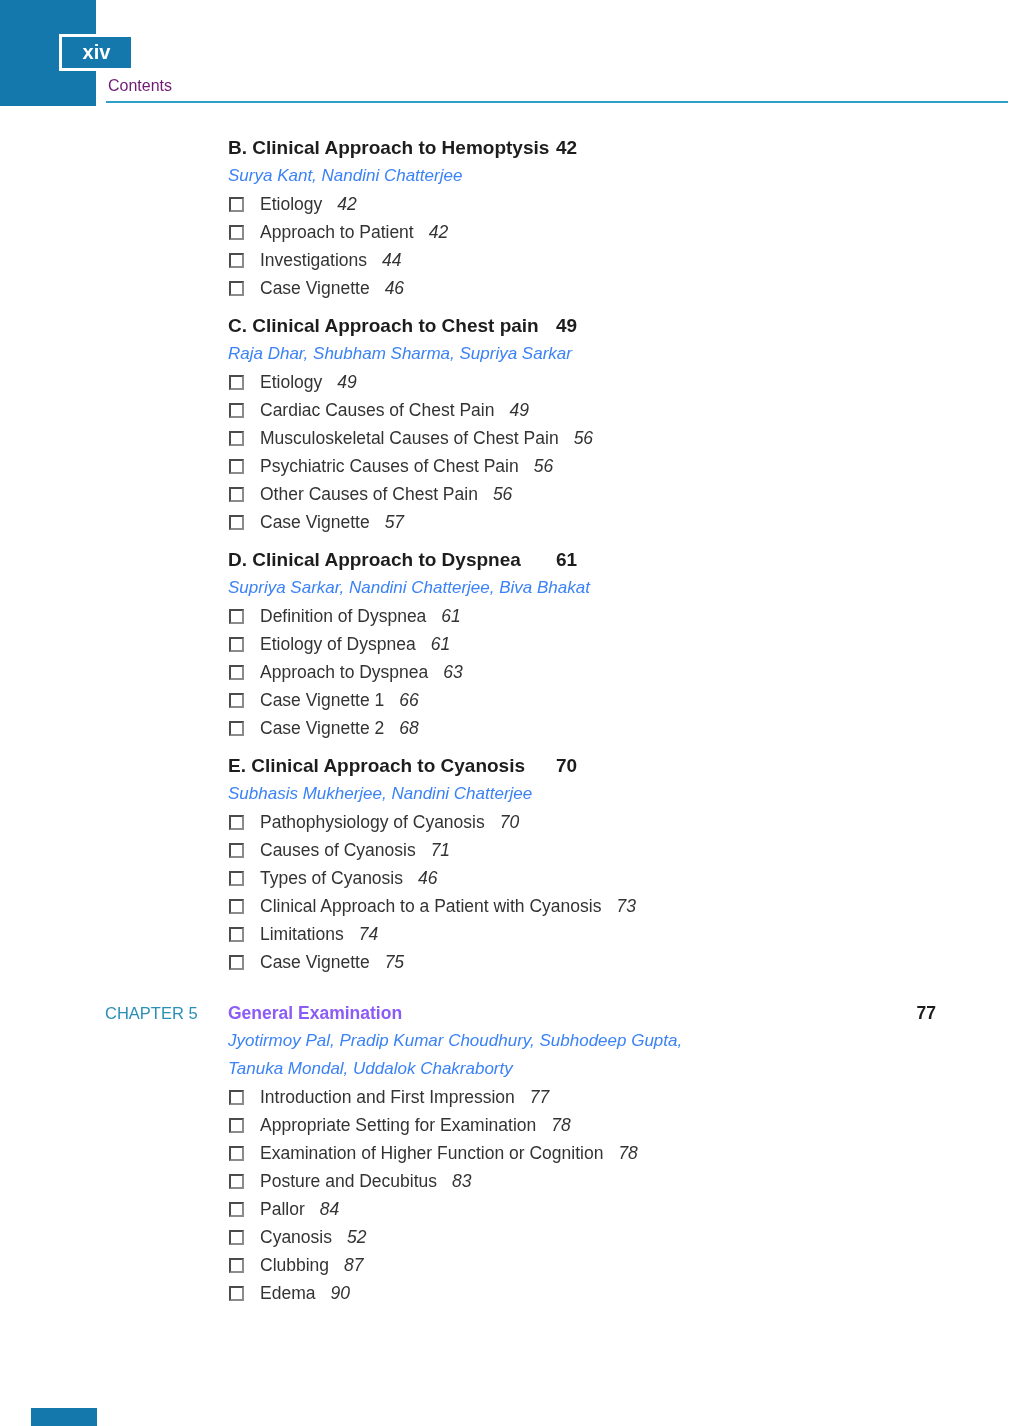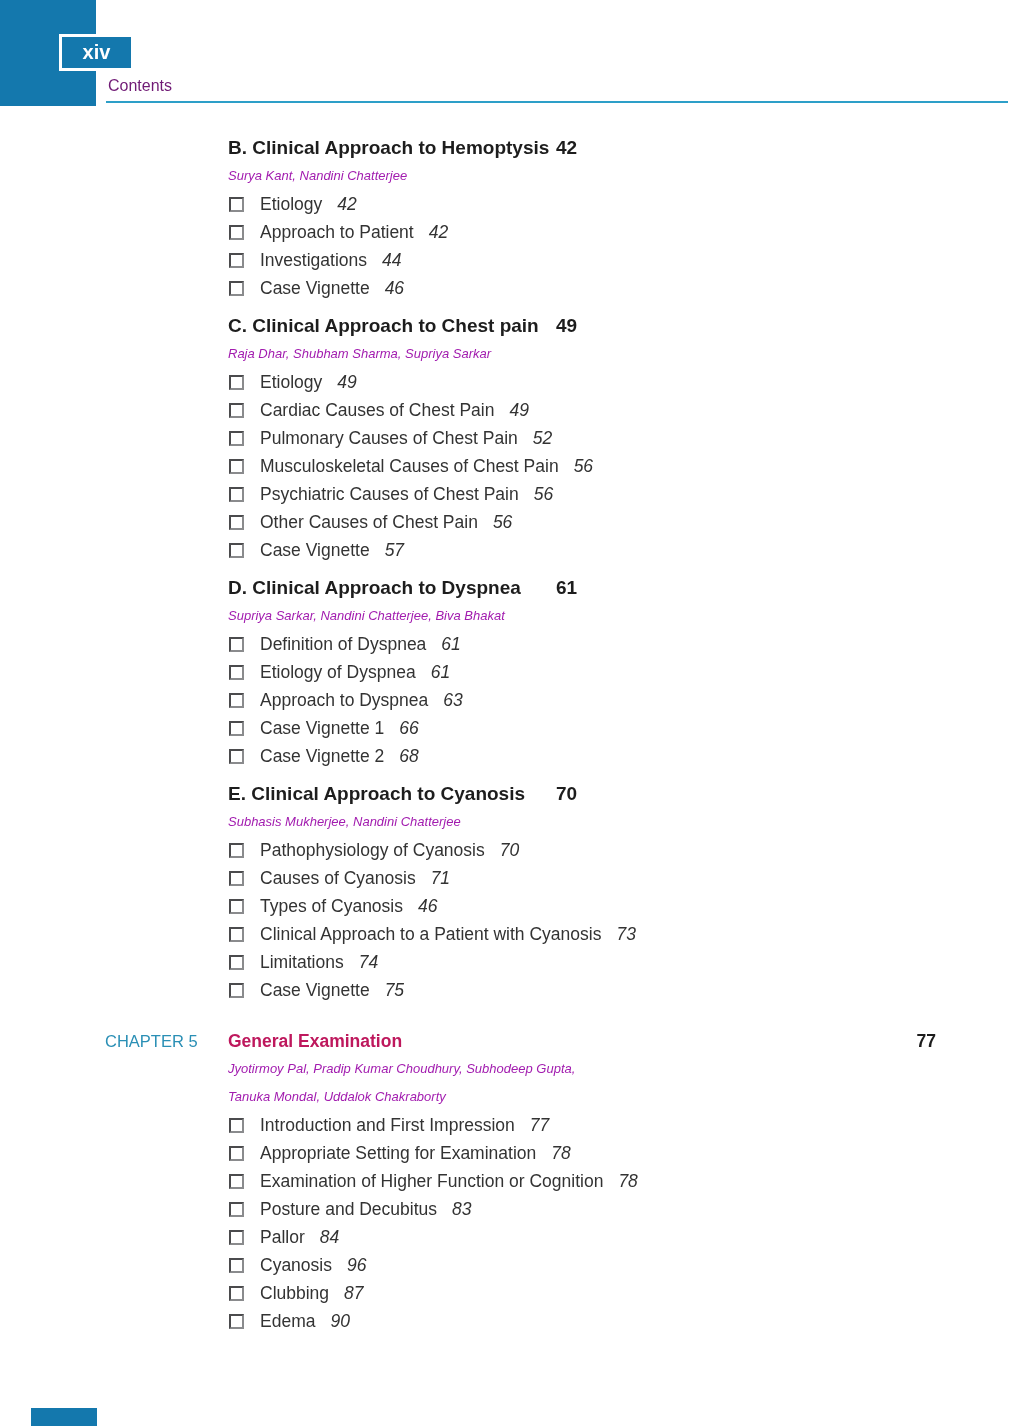--- a/index.html
+++ b/index.html
@@ -23,34 +23,34 @@
   .head-rule { position:absolute; left:106px; top:101px; width:902px; height:2px; background:var(--rule,#2d9fc8); }
 
   
   .content { position:absolute; left:228px; top:0; width:744px; }
   .toc-section:first-child { margin-top:134px; }
   .toc-section + .toc-section { margin-top:10px; }
   .chapter-section { margin-top:23px; }
 
   .sec-heading { position:relative; height:28px; line-height:28px; font-size:19px; font-weight:700; color:#1d1d1d; white-space:nowrap; }
   .sec-page { position:absolute; left:328px; top:0; font-weight:700; }
-  .sec-authors { height:28px; line-height:28px; font-size:13px; font-style:italic; color:#a21caf; white-space:nowrap; }
+  .sec-authors { height:28px; line-height:28px; font-size:17px; font-style:italic; color:#3b82f6; white-space:nowrap; }
 
   .toc-item { display:flex; height:28px; line-height:28px; font-size:17.5px; color:#333333; white-space:nowrap; }
   .cb {
     flex:none; width:11px; height:11px; margin:7px 16px 0 1px;
     border:2px solid;
     border-color:#4b4b4d #8a8b8d #8a8b8d #4b4b4d;
     background:#ffffff;
   }
   .item-page { font-style:italic; margin-left:15px; }
 
   .ch-heading { position:relative; height:28px; line-height:28px; font-size:17.5px; white-space:nowrap; }
   .ch-label { position:absolute; left:-123px; top:0; color:var(--chapter,#2a8fb5); font-weight:400; font-size:16.5px; }
-  .ch-title { font-weight:700; color:#be185d; }
+  .ch-title { font-weight:700; color:#8b5cf6; }
   .ch-page { position:absolute; right:36px; top:0; font-weight:700; color:#1d1d1d; }
 
   
   .footer-mark { position:absolute; left:31px; bottom:0; width:66px; height:18px; background:var(--accent,#1478ad); }
 </style>
 </head>
 <body>
 
 <div class="page">
   <div class="band"></div>
@@ -101,25 +101,20 @@
         <span class="item-label">Etiology</span>
         <span class="item-page">49</span>
       </div>
       <div class="toc-item">
         <span class="cb"></span>
         <span class="item-label">Cardiac Causes of Chest Pain</span>
         <span class="item-page">49</span>
       </div>
       <div class="toc-item">
         <span class="cb"></span>
-        <span class="item-label">Pulmonary Causes of Chest Pain</span>
-        <span class="item-page">52</span>
-      </div>
-      <div class="toc-item">
-        <span class="cb"></span>
         <span class="item-label">Musculoskeletal Causes of Chest Pain</span>
         <span class="item-page">56</span>
       </div>
       <div class="toc-item">
         <span class="cb"></span>
         <span class="item-label">Psychiatric Causes of Chest Pain</span>
         <span class="item-page">56</span>
       </div>
       <div class="toc-item">
         <span class="cb"></span>
@@ -233,21 +228,21 @@
         <span class="item-page">83</span>
       </div>
       <div class="toc-item">
         <span class="cb"></span>
         <span class="item-label">Pallor</span>
         <span class="item-page">84</span>
       </div>
       <div class="toc-item">
         <span class="cb"></span>
         <span class="item-label">Cyanosis</span>
-        <span class="item-page">96</span>
+        <span class="item-page">52</span>
       </div>
       <div class="toc-item">
         <span class="cb"></span>
         <span class="item-label">Clubbing</span>
         <span class="item-page">87</span>
       </div>
       <div class="toc-item">
         <span class="cb"></span>
         <span class="item-label">Edema</span>
         <span class="item-page">90</span>

